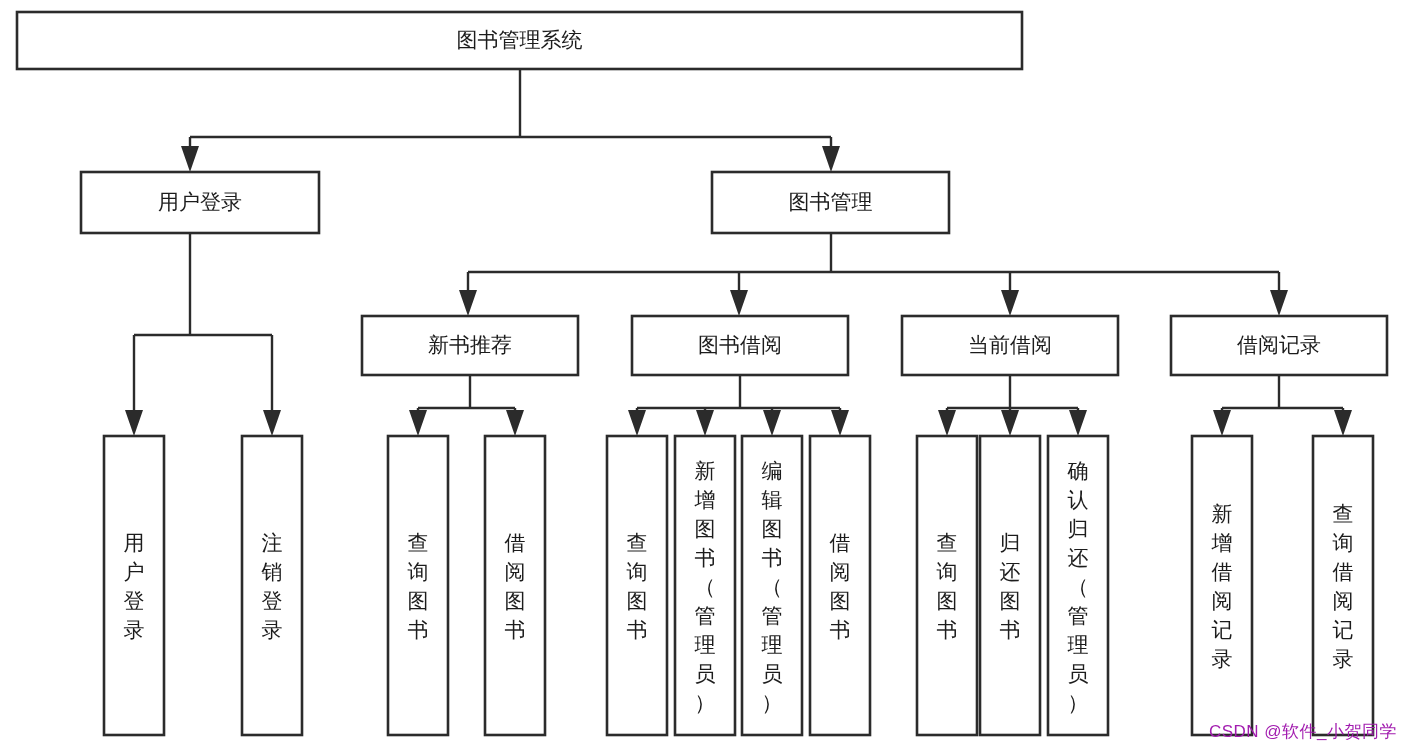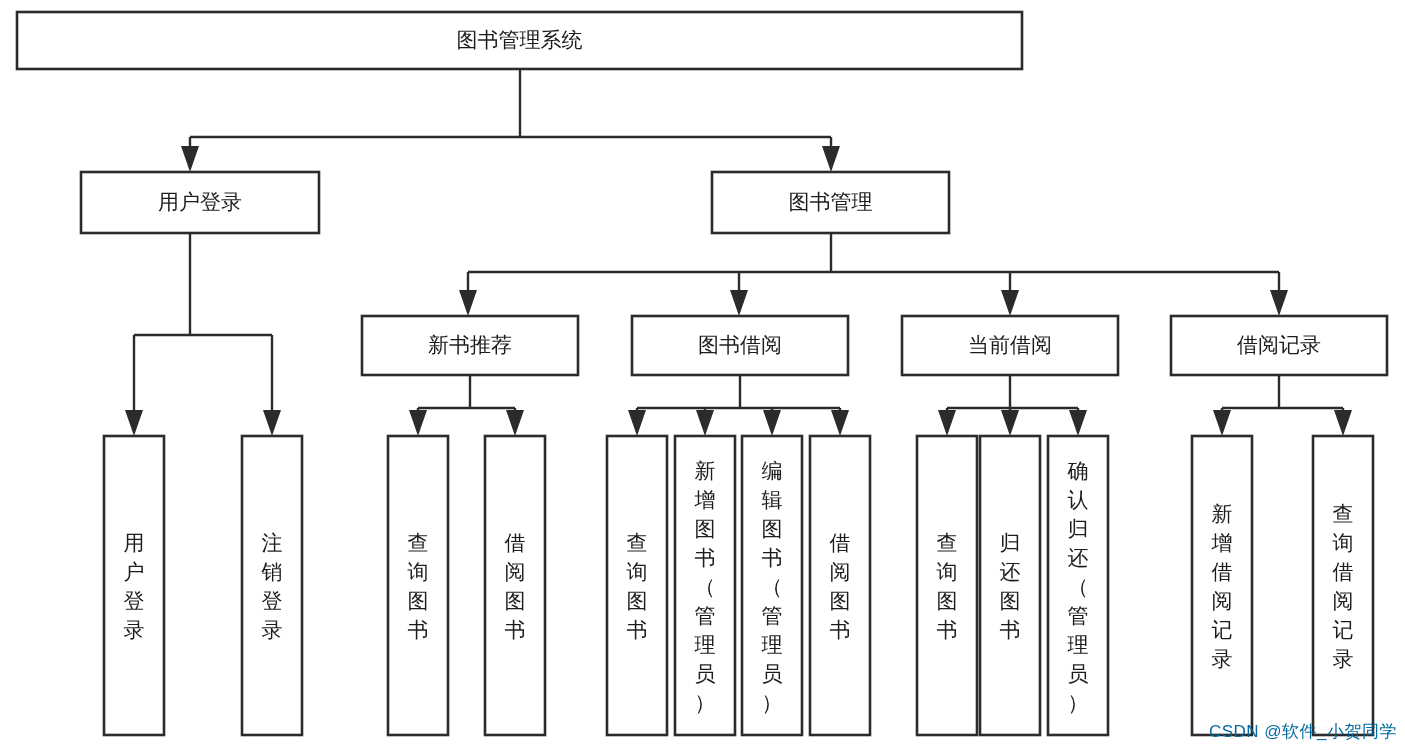--- a/index.html
+++ b/index.html
@@ -47,21 +47,21 @@
   .arrow-head {
     fill: #2b2b2b;
     stroke: none;
   }
   .watermark {
     position: absolute;
     right: 8px;
     bottom: 4px;
     font-family: "Liberation Sans", "DejaVu Sans", sans-serif;
     font-size: 17px;
-    color: #0369a1;
+    color: #a21caf;
     white-space: nowrap;
     letter-spacing: 0.5px;
     user-select: none;
   }
 </style>
 </head>
 <body>
 
 <div id="diagram-root">
   <svg id="diagram-svg" width="1405" height="747" viewBox="0 0 1405 747" xmlns="http://www.w3.org/2000/svg">

